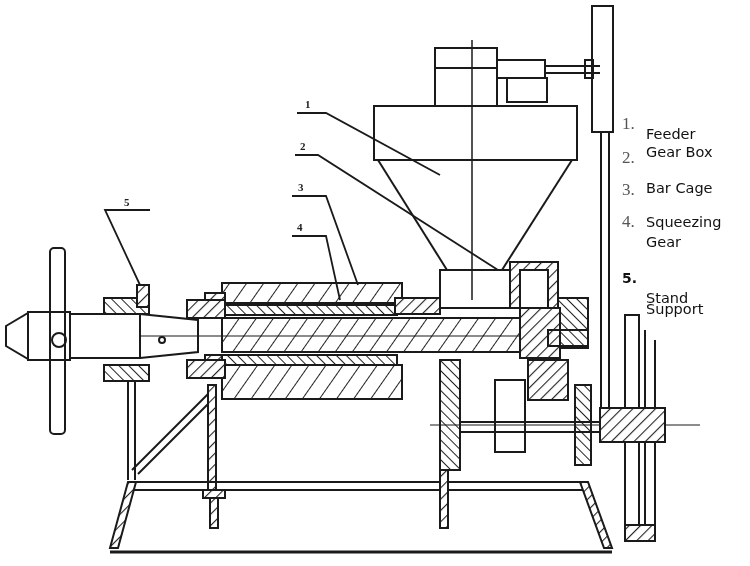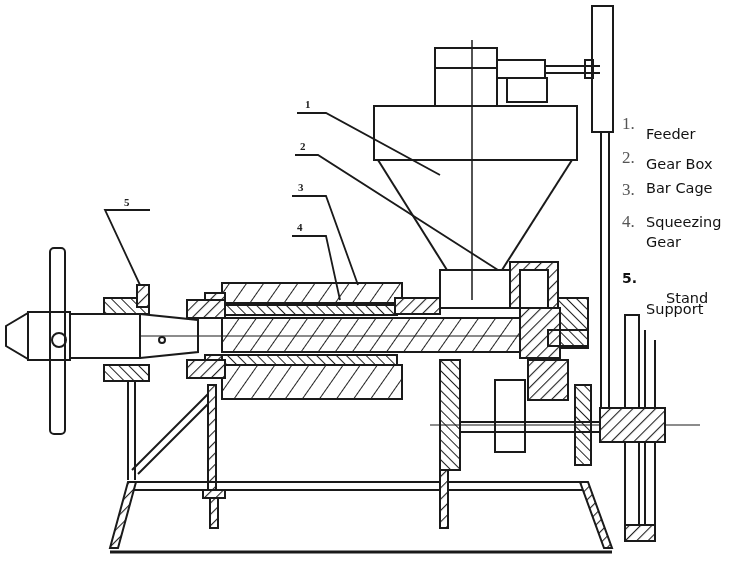--- a/index.html
+++ b/index.html
@@ -141,29 +141,29 @@
 <div class="callout" style="left:297px;top:221px;">4</div>
 <div class="callout" style="left:124px;top:196px;">5</div>
 
 <div class="legend">
   <div class="item" style="top:0px;">
     <span class="num" style="top:6px;">1.</span>
     <span class="txt" style="top:0px;margin-top:16px;">Feeder</span>
   </div>
   <div class="item" style="top:34px;">
     <span class="num" style="top:6px;">2.</span>
-    <span class="txt" style="top:12px;text-align:center;">Gear Box</span>
+    <span class="txt" style="top:0px;text-align:center;">Gear Box</span>
   </div>
   <div class="item" style="top:70px;">
     <span class="num" style="top:2px;">3.</span>
     <span class="txt" style="top:0px;">Bar Cage</span>
   </div>
   <div class="item" style="top:104px;">
     <span class="num" style="top:0px;">4.</span>
     <span class="txt" style="top:0px;">Squeezing</span>
     <span class="txt" style="top:20px;">Gear</span>
   </div>
   <div class="item" style="top:160px;">
     <span class="num b" style="top:2px;">5.</span>
     <span class="txt" style="top:0px;margin-top:31px;">Support</span>
-    <span class="txt" style="top:20px;margin-left:20px;">Stand</span>
+    <span class="txt" style="top:20px;">Stand</span>
   </div>
 </div>
 
 </body></html>

